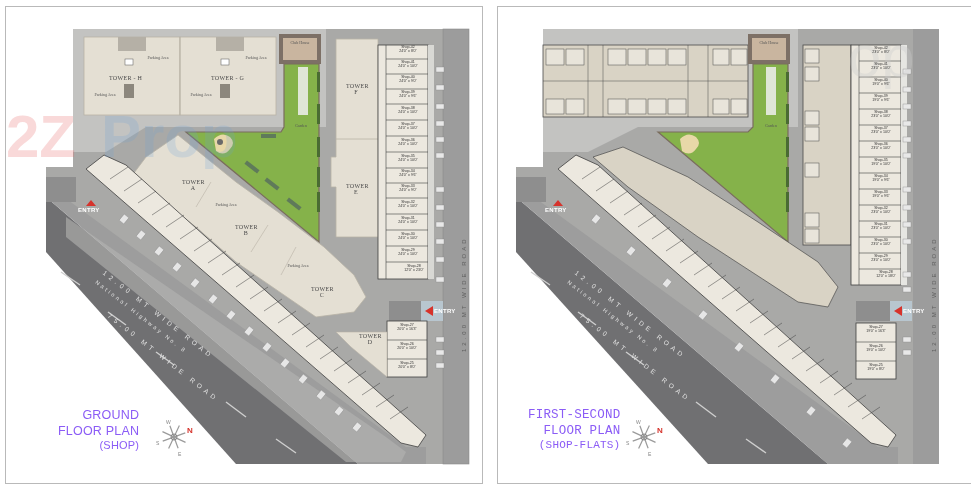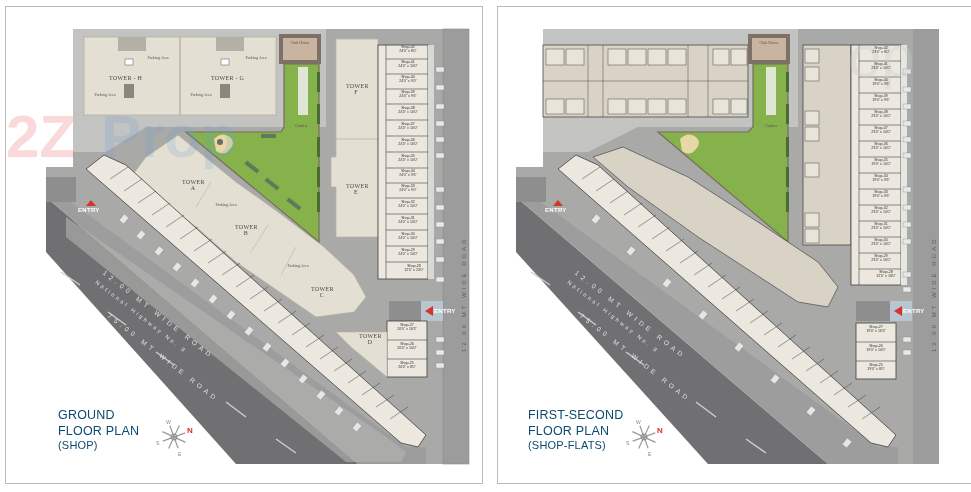--- a/index.html
+++ b/index.html
@@ -10,21 +10,21 @@
     position: absolute; top: 6px; height: 478px;
     border: 1px solid #b9b9b9; background: #ffffff; overflow: hidden;
   }
   #panel-left  { left: 5px;   width: 478px; }
   #panel-right { left: 497px; width: 572px; }
 
   .site { position: absolute; left: 0; top: 0; width: 478px; height: 478px; }
 
   .plan-title {
     position: absolute; left: 52px; top: 400px;
-    color: #0c4a6e; font-size: 12.5px; line-height: 16px; letter-spacing: 0.2px;
+    color: #8b5cf6; font-size: 12.5px; line-height: 16px; letter-spacing: 0.2px; text-align: right;
   }
   .plan-title .sub { font-size: 11px; line-height: 13px; }
 
   .compass {
     position: absolute; left: 148px; top: 410px; width: 40px; height: 40px;
   }
 
   .lbl {
     position: absolute; font-family: "Liberation Serif", serif; color: #4b4b4b;
     text-align: center; line-height: 1.05;
@@ -460,21 +460,21 @@
   <svg style="position:absolute;left:396px;top:299px;" width="8" height="10">
       <polygon points="0,5 8,0 8,10" fill="#d6332c"></polygon>
     </svg>
   <span class="entry" style="left:405px;top:301px;">ENTRY</span>
 
   <span class="road-text" style="left:80px;top:262px;transform:rotate(38deg);">12.00 MT WIDE ROAD</span>
   <span class="road-text" style="left:72px;top:272px;transform:rotate(38deg);font-size:5.5px;letter-spacing:2.6px;">National Highway No. 8</span>
   <span class="road-text" style="left:85px;top:305px;transform:rotate(38deg);">75.00 MT WIDE ROAD</span>
   <span class="road-text dark" style="left:433px;top:345px;transform:rotate(-90deg);font-size:6px;letter-spacing:3px;color:#5e5e5e;">12.00 MT WIDE ROAD</span>
 
-  <div class="plan-title" style="left:30px;">
+  <div class="plan-title" style="left:30px;font-family:Liberation Mono, monospace;">
     <div>FIRST-SECOND</div>
     <div>FLOOR PLAN</div>
     <div class="sub">(SHOP-FLATS)</div>
   </div>
 
   <svg class="compass" style="left:126px;" viewBox="0 0 40 40">
     <g stroke="#9a9a9a" stroke-width="1.2">
       <line x1="20" y1="8" x2="20" y2="32" transform="rotate(-20 20 20)"></line>
       <line x1="8" y1="20" x2="32" y2="20" transform="rotate(-20 20 20)"></line>
       <line x1="11" y1="11" x2="29" y2="29" transform="rotate(-20 20 20)"></line>

